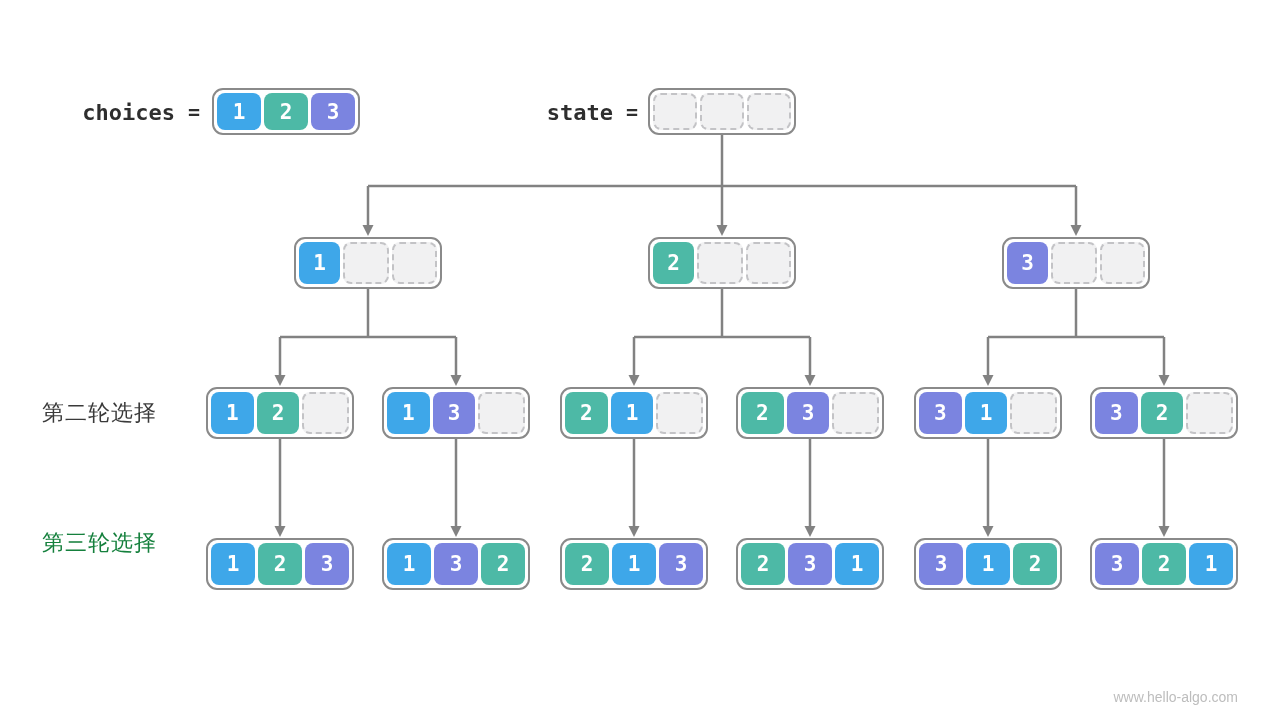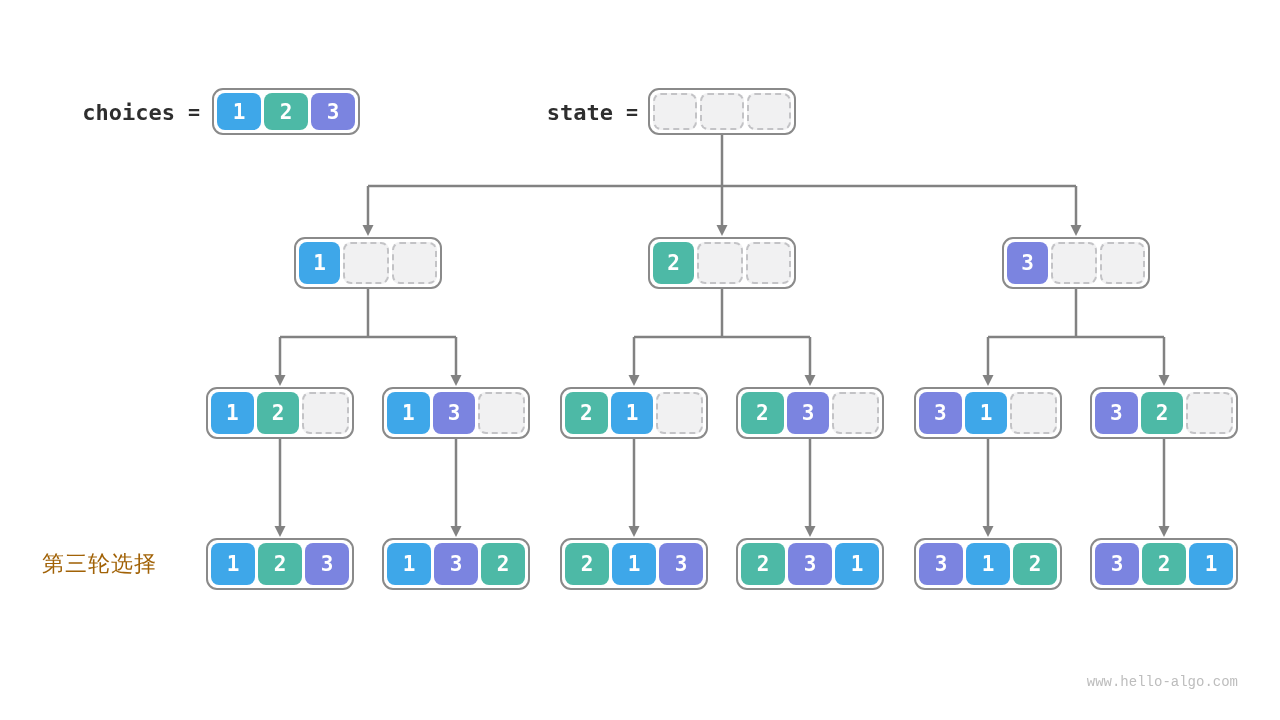--- a/index.html
+++ b/index.html
@@ -14,22 +14,22 @@
 
   .row-label{position:absolute;left:42px;width:150px;height:30px;display:flex;align-items:center;
              font-size:22px;color:#3a3a3a;letter-spacing:1px;}
 
   .array-node{position:absolute;width:148px;box-sizing:border-box;display:flex;gap:3px;
               padding:3px;background:#ffffff;border:2px solid #8a8a8a;border-radius:11px;}
   .cell{flex:1;box-sizing:border-box;border-radius:8px;display:flex;align-items:center;justify-content:center;
         font-family:"DejaVu Sans Mono","Liberation Mono",monospace;font-weight:bold;font-size:21px;color:#ffffff;}
   .cell.empty{background:#f1f1f2;border:2px dashed #c3c3c6;}
 
-  .watermark{position:absolute;right:42px;top:674px;
-             font-family:Liberation Mono, monospace;
+  .watermark{position:absolute;right:42px;top:689px;
+             font-family:Liberation Sans, sans-serif;
              font-size:14px;color:#bdbdbd;}
 </style>
 </head>
 <body>
 
 <div id="stage">
 
   <svg id="arrow-layer">
       <path d="M722 135L722 186M368 186L1076 186M368 186L368 227M722 186L722 227M1076 186L1076 227M368 289L368 337M280 337L456 337M280 337L280 377M456 337L456 377M722 289L722 337M634 337L810 337M634 337L634 377M810 337L810 377M1076 289L1076 337M988 337L1164 337M988 337L988 377M1164 337L1164 377M280 439L280 528M456 439L456 528M634 439L634 528M810 439L810 528M988 439L988 528M1164 439L1164 528" fill="none" stroke="#828282" stroke-width="2.5"></path>
       <polygon points="362.5,225 373.5,225 368,236" fill="#828282"></polygon>
@@ -52,21 +52,22 @@
   <div class="code-label" style="left: 40px; top: 97px; width: 160px; color: rgb(46, 46, 46);">
     <span>choices</span>
     <span class="eq">=</span>
   </div>
 
   <div class="code-label" style="left: 498px; top: 97px; width: 140px; color: rgb(46, 46, 46);">
     <span>state</span>
     <span class="eq">=</span>
   </div>
 
-  <div class="row-label" style="top: 549px; color: #a16207; text-align: center;">第三轮选择</div>
+  <div class="row-label" style="top: 398px; color: rgb(58, 58, 58);">第二轮选择</div>
+  <div class="row-label" style="top: 528px; color: #15803d; text-align: center;">第三轮选择</div>
 
   <div class="watermark" style="color: rgb(189, 189, 189);">www.hello-algo.com</div>
 
 <div class="array-node" style="left: 212px; top: 88px; height: 47px; border-color: rgb(138, 138, 138);">
       <div class="cell filled" style="background: rgb(62, 167, 233);">1</div>
       <div class="cell filled" style="background: rgb(77, 185, 166);">2</div>
       <div class="cell filled" style="background: rgb(123, 132, 224);">3</div>
     </div>
     <div class="array-node" style="left: 648px; top: 88px; height: 47px; border-color: rgb(138, 138, 138);">
       <div class="cell empty" style="background: rgb(241, 241, 242); border-color: rgb(195, 195, 198);"></div>

